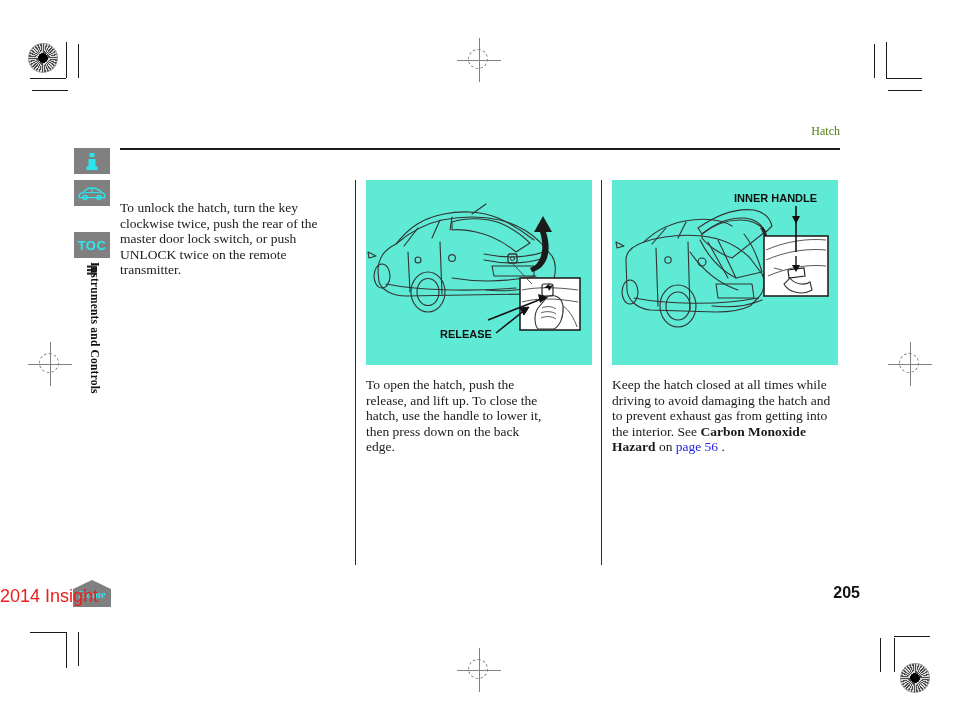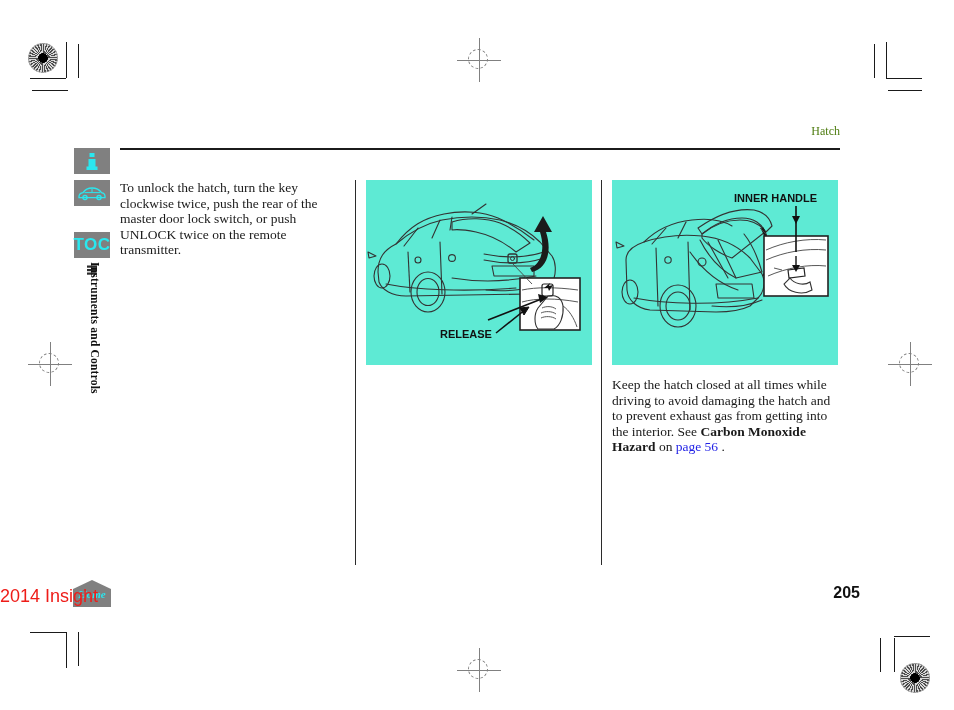--- a/index.html
+++ b/index.html
@@ -24,21 +24,21 @@
   .reg-cross:before{left:50%;top:0;width:1px;height:100%;margin-left:-0.5px;}
   .reg-cross:after{top:50%;left:0;height:1px;width:100%;margin-top:-0.5px;}
   .reg-cross span{position:absolute;left:11px;top:11px;width:20px;height:20px;
     border:1px dashed #7d7d7d;border-radius:50%;box-sizing:border-box;}
 
   
   .rail{position:absolute;left:74px;top:148px;width:36px;}
   .rail-btn{width:36px;height:26px;background:#808080;margin-bottom:6px;
     display:flex;align-items:center;justify-content:center;}
   .rail-btn.toc{font-family:"Liberation Sans",sans-serif;font-weight:bold;
-    font-size:17px;color:#29e8ef;letter-spacing:0.5px;}
+    font-size:13px;color:#29e8ef;letter-spacing:0.5px;}
   .rail-spacer{height:20px;}
   .vert-label{position:absolute;left:74px;top:262px;width:36px;height:180px;}
   .vert-label span{
     display:block;
     transform:rotate(90deg);
     transform-origin:left top;
     position:absolute;left:27px;top:0;
     white-space:nowrap;
     font-family:"Liberation Serif",serif;
     font-size:11.5px;font-weight:bold;color:#111;letter-spacing:0.2px;
@@ -53,21 +53,21 @@
   .col{position:absolute;top:180px;}
   .col-1{left:120px;width:228px;}
   .col-2{left:366px;width:185px;}
   .col-3{left:612px;width:226px;}
 
   .body-text{
     font-family:"Liberation Serif",serif;
     font-size:13.5px;line-height:15.6px;color:#1a1a1a;
   }
   .body-text p{margin:0 0 14px 0;}
-  .body-text p:last-child{margin-bottom:0;}
+  .body-text p:last-child{margin-bottom:0;margin-top:20px;}
   .lnk{color:#2323e6;}
   .bold{font-weight:bold;}
 
   .divider{position:absolute;width:1px;background:#2b2b2b;top:180px;height:385px;}
   .div-1{left:355px;}
   .div-2{left:601px;}
 
   
   .illus{position:relative;width:226px;height:185px;background:#5eead4;overflow:hidden;}
   .illus svg{display:block;}
@@ -271,20 +271,21 @@
 
         <path d="M147 84 L166 104" stroke="#444" stroke-width="0.9" fill="none"></path>
 
         <g fill="#111">
           <path d="M122 140 L178 118" stroke="#111" stroke-width="1.6" fill="none"></path>
           <path d="M172 114 L182 117 L174 123 Z"></path>
         </g>
       </svg>
     </div>
 
+    <div class="body-text cap">To open the hatch, push the release, and lift up. To close the hatch, use the handle to lower it, then press down on the back edge.</div>
   </div>
 
   <div class="col col-3">
 
     <div class="illus">
       <svg width="226" height="185" viewBox="0 0 226 185">
         <g fill="none" stroke="#333" stroke-width="1.1" stroke-linejoin="round" stroke-linecap="round">
 
           <path d="M14 80 C14 72 20 66 32 62 C50 56 70 54 90 56
                    C110 58 126 66 138 78 L150 94 C154 102 152 112 146 118

